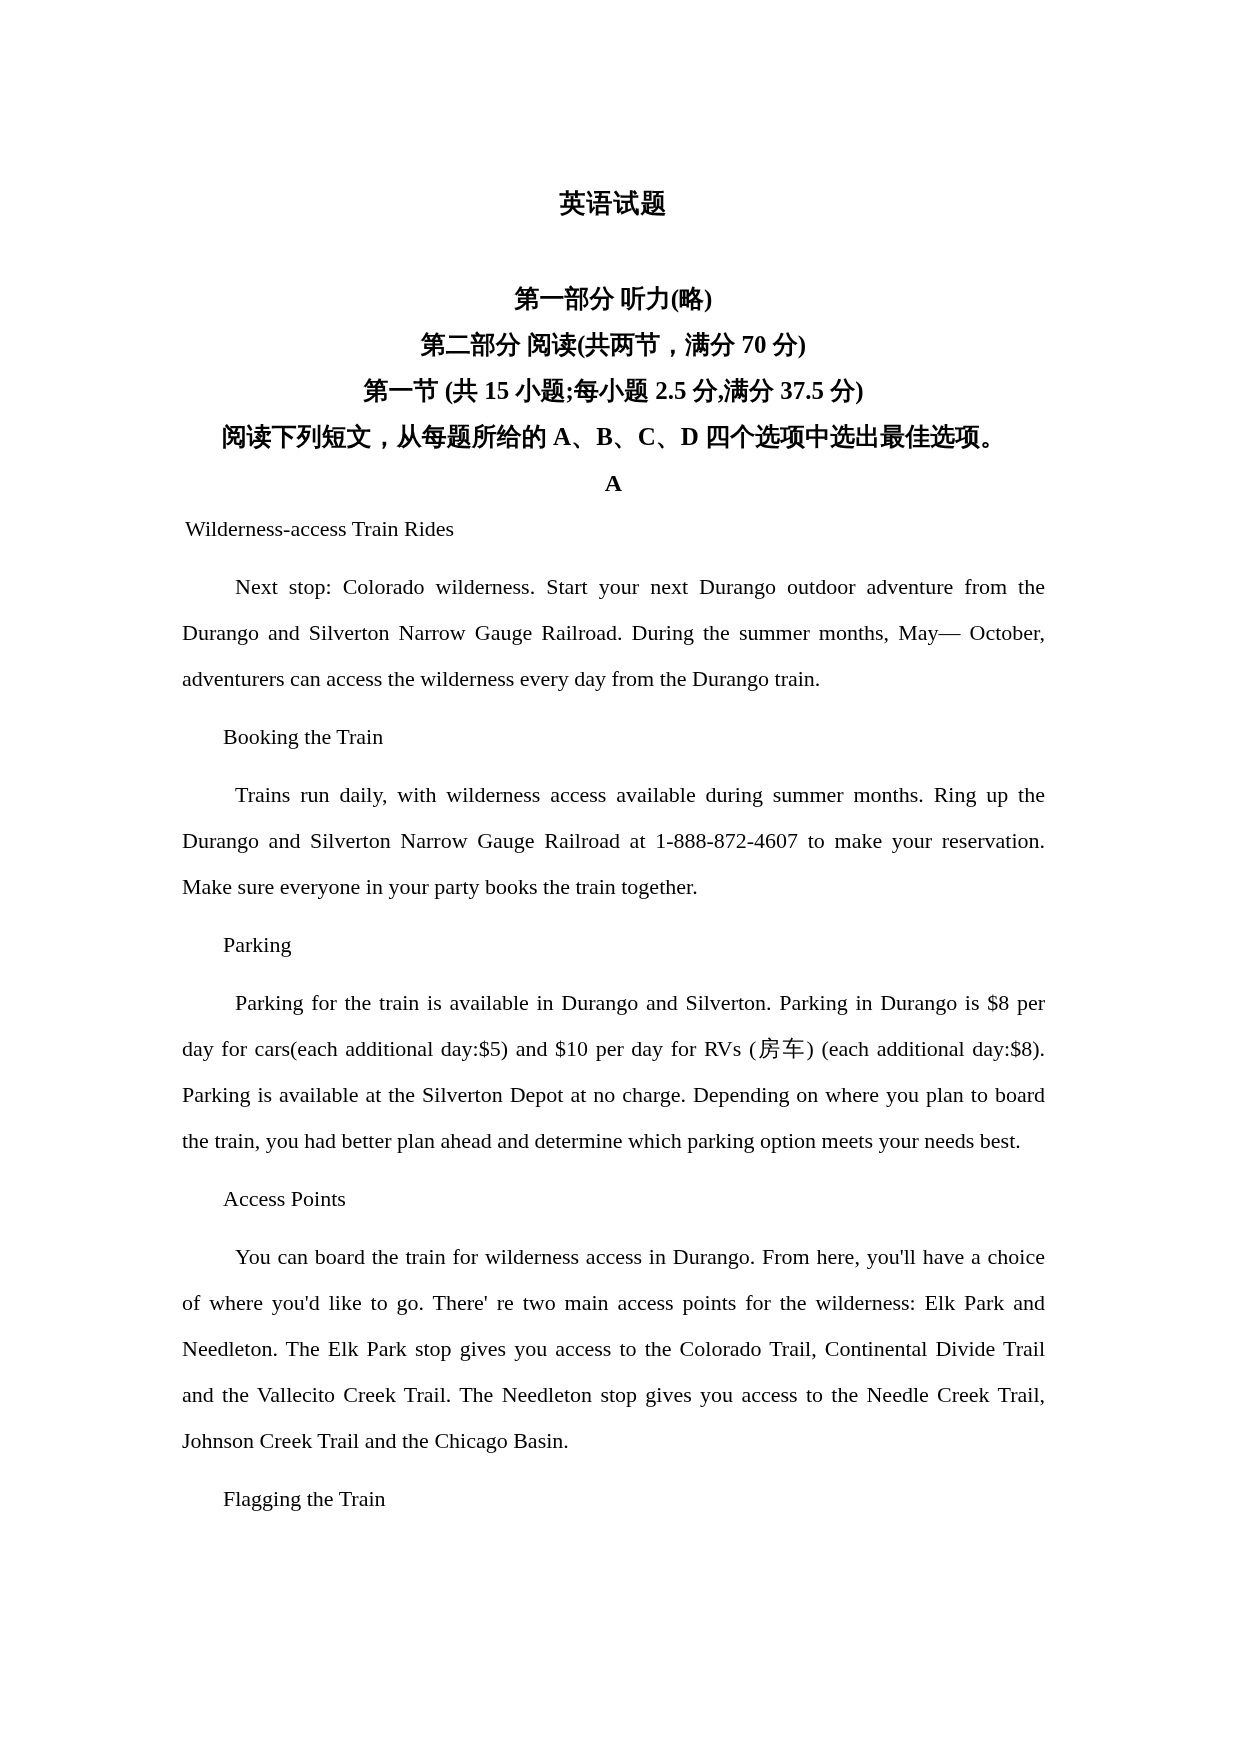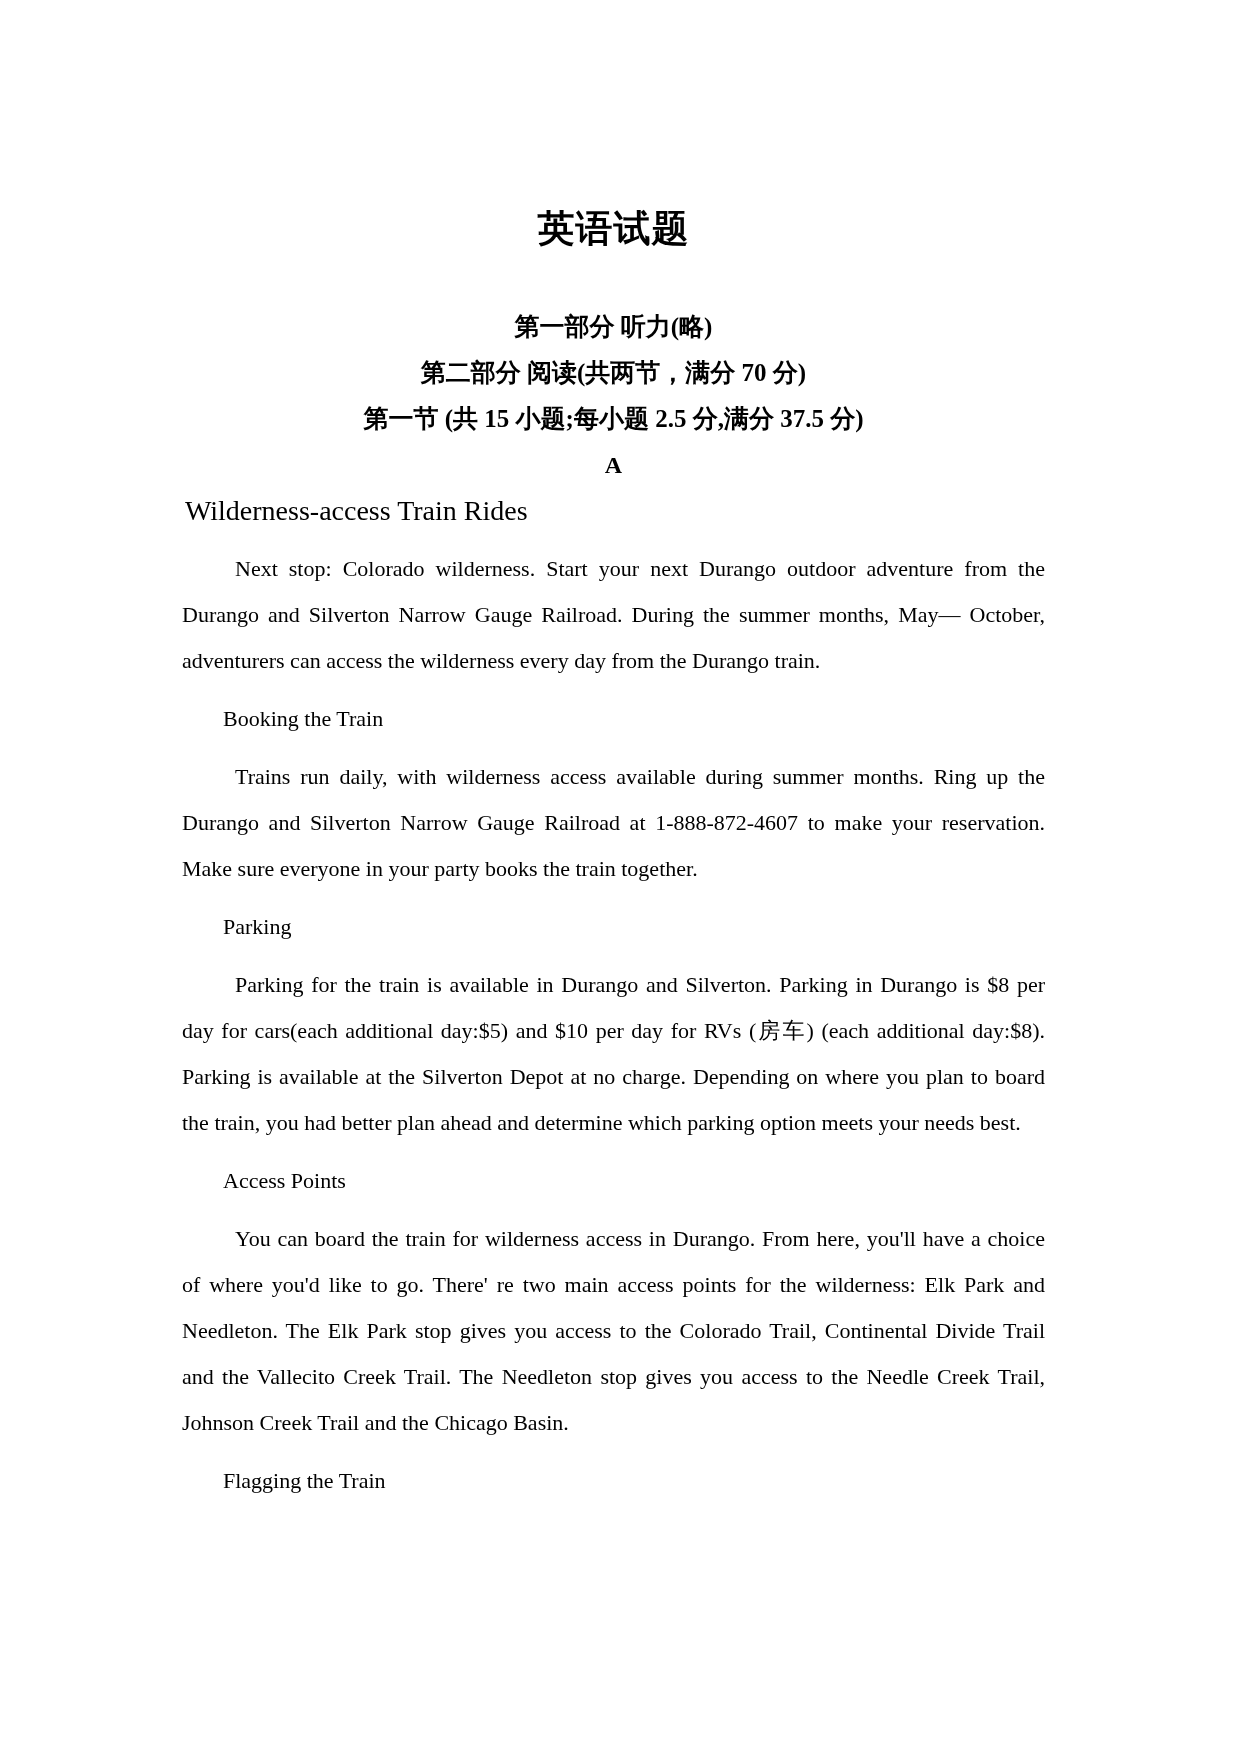--- a/index.html
+++ b/index.html
@@ -20,46 +20,46 @@
   }
   .doc-title {
     font-family: "Liberation Sans", "DejaVu Sans", sans-serif;
     font-size: 31px;
     font-weight: bold;
     line-height: 38px;
     text-align: center;
     letter-spacing: 1px;
   }
   .doc-subtitle {
-    font-family: Liberation Mono, monospace;
-    font-size: 37px;
+    font-family: Liberation Sans, sans-serif;
+    font-size: 26px;
     font-weight: bold;
     line-height: 38px;
     text-align: center;
-    margin-top: 47px;
+    margin-top: 19px;
     letter-spacing: 1px;
   }
   .headings {
     margin-top: 54px;
   }
   .cn-heading {
     font-size: 25px;
     font-weight: bold;
     line-height: 46px;
     text-align: center;
     white-space: nowrap;
   }
   .passage-label {
     font-size: 24px;
     font-weight: bold;
     line-height: 46px;
     text-align: center;
   }
   .passage-title {
-    font-size: 28px;
+    font-size: 22px;
     line-height: 46px;
     text-indent: 15px;
     font-family: Liberation Serif, serif;
   }
   .para {
     font-size: 22px;
     line-height: 46px;
     text-align: justify;
     text-indent: 53px;
     margin: 12px;
@@ -76,20 +76,21 @@
 
 <div class="page">
 
 
   <div class="doc-subtitle">英语试题</div>
 
   <div class="headings">
     <div class="cn-heading">第一部分 听力(略)</div>
     <div class="cn-heading">第二部分 阅读(共两节，满分 70 分)</div>
     <div class="cn-heading">第一节 (共 15 小题;每小题 2.5 分,满分 37.5 分)</div>
+    <div class="cn-heading">阅读下列短文，从每题所给的 A、B、C、D 四个选项中选出最佳选项。</div>
   </div>
 
   <div class="passage-label">A</div>
 
   <div class="passage-title">Wilderness-access Train Rides</div>
 
   <div>
     <p class="para">Next stop: Colorado wilderness. Start your next Durango outdoor adventure from the Durango and Silverton Narrow Gauge Railroad. During the summer months, May— October, adventurers can access the wilderness every day from the Durango train.</p>
     <p class="subhead">Booking the Train</p>
     <p class="para">Trains run daily, with wilderness access available during summer months. Ring up the Durango and Silverton Narrow Gauge Railroad at 1-888-872-4607 to make your reservation. Make sure everyone in your party books the train together.</p>

